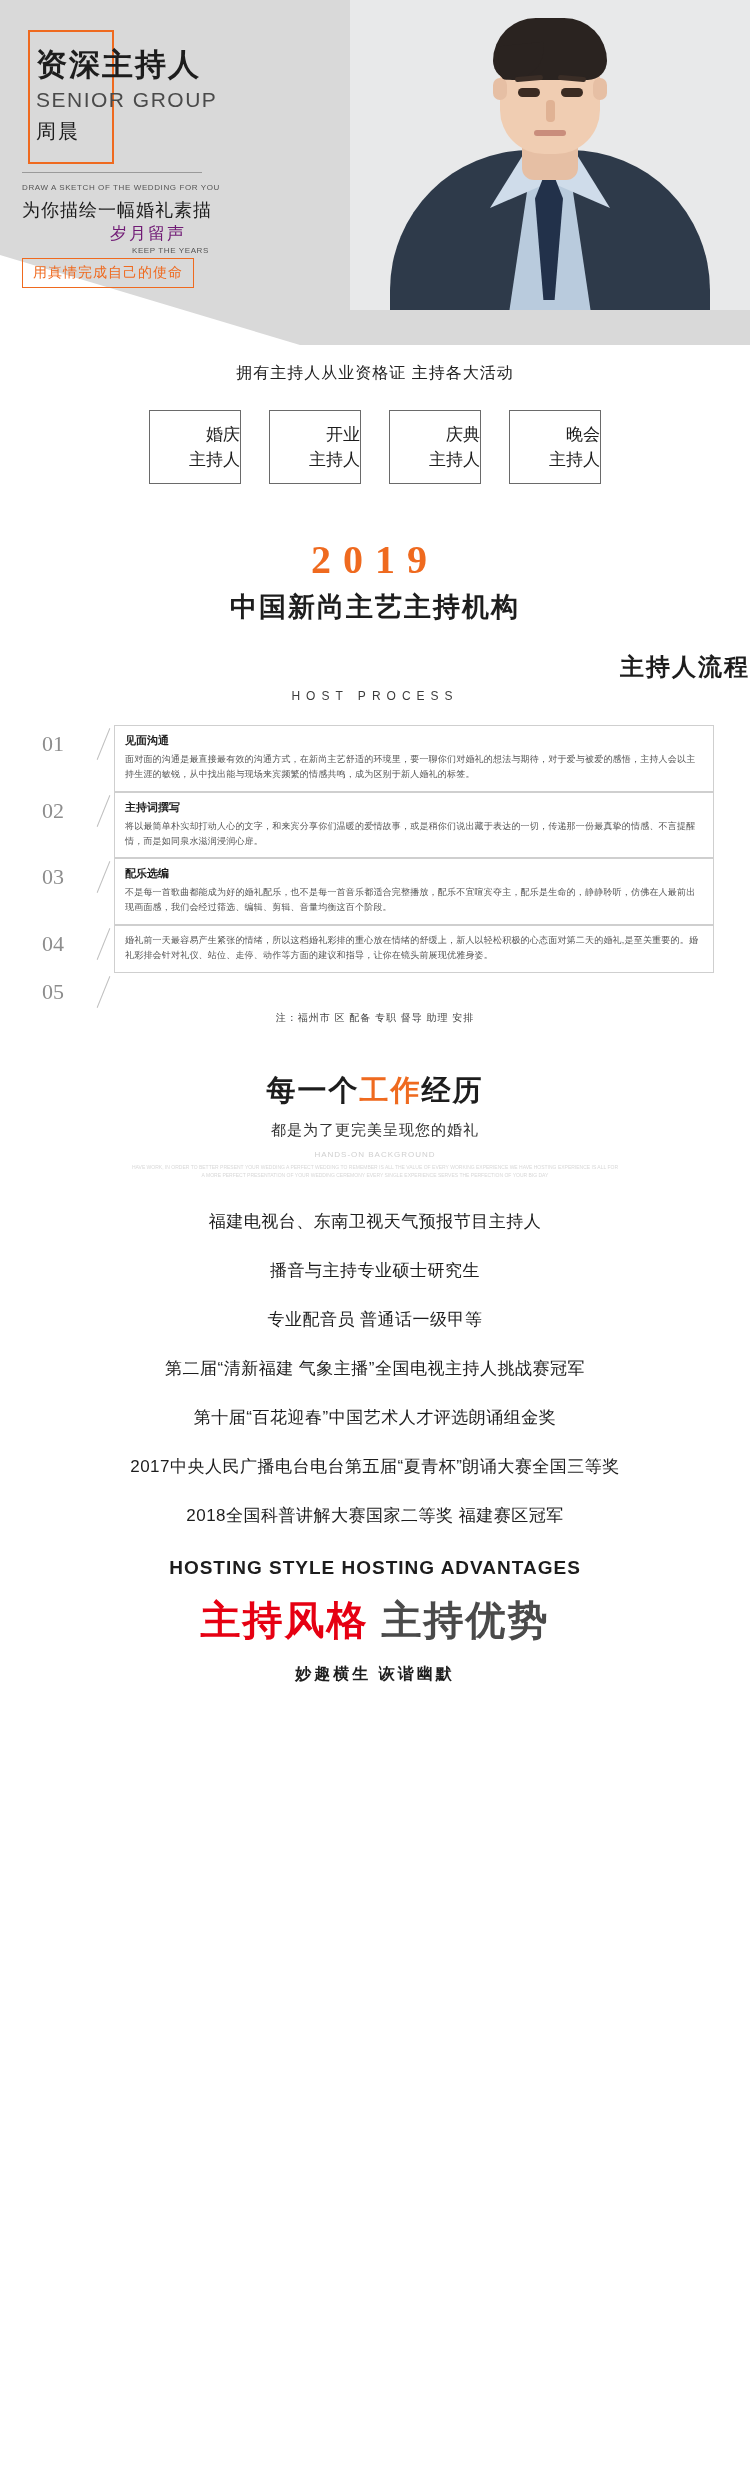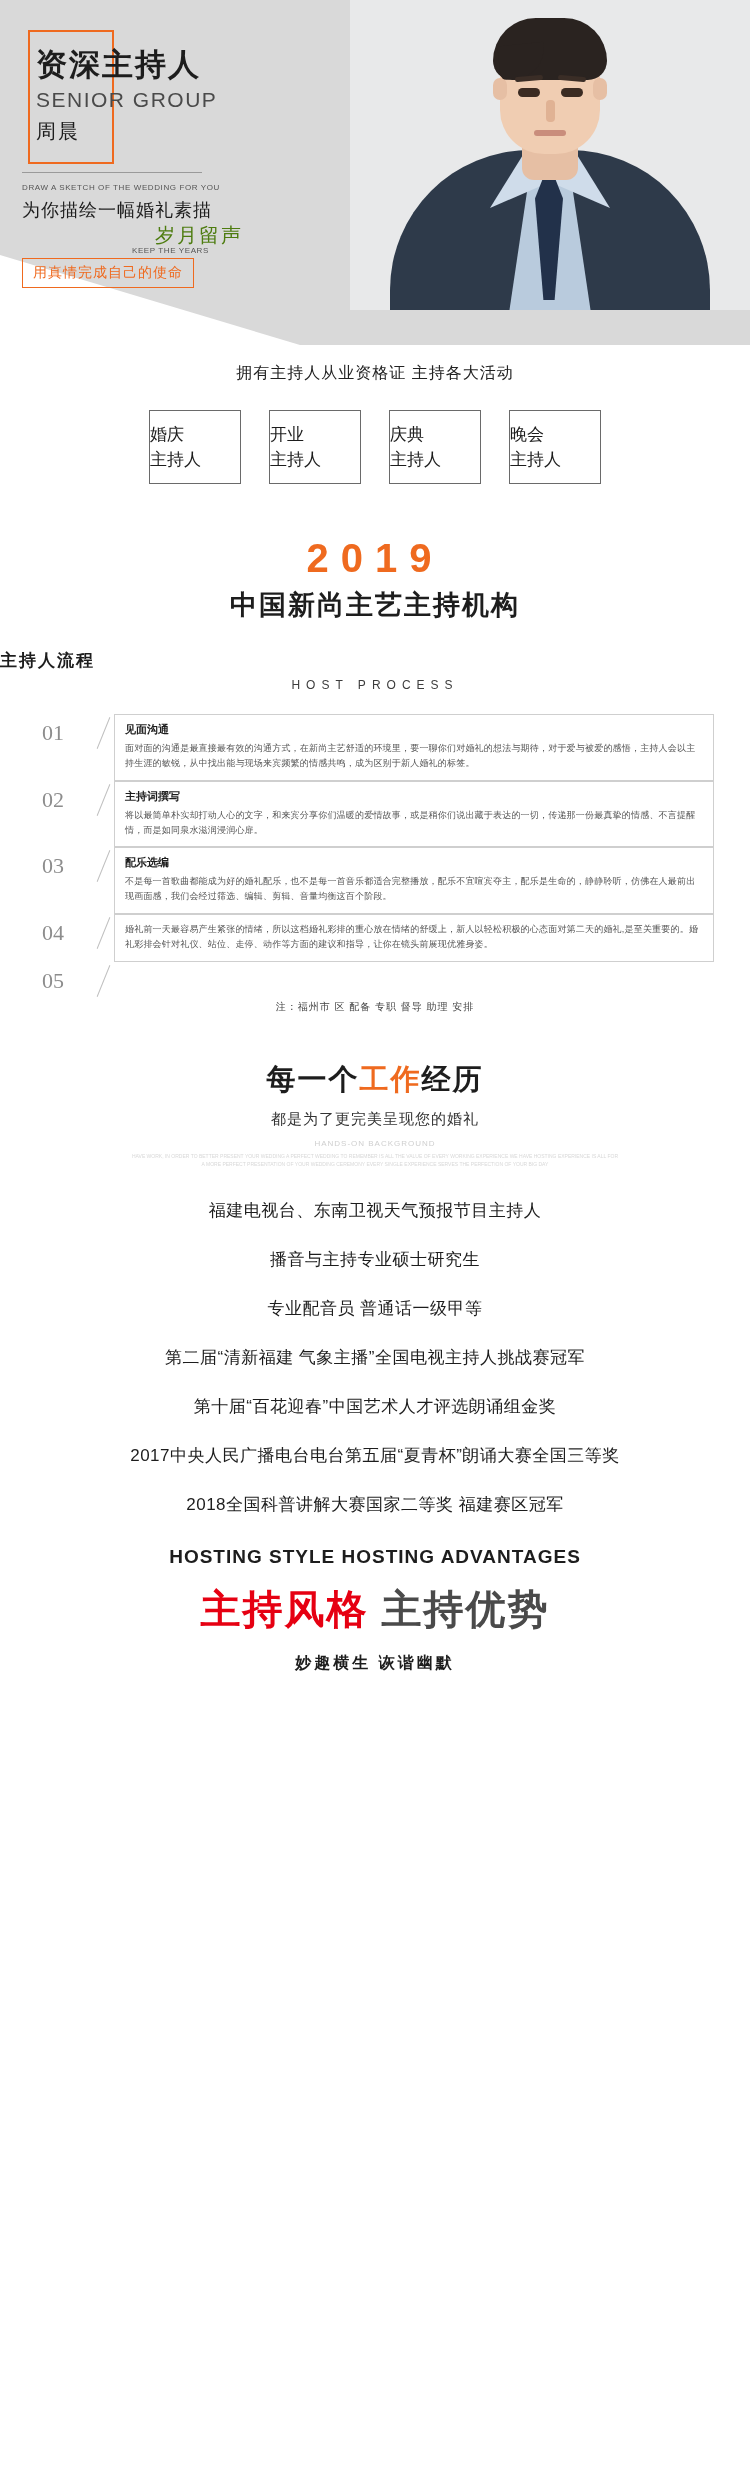--- a/index.html
+++ b/index.html
@@ -101,21 +101,21 @@
   .hero-rule{
     position:absolute;left:22px;top:172px;width:180px;height:1px;background:#9a9a9a;
   }
   .hero-en-small{
     position:absolute;left:22px;top:183px;font-size:8px;letter-spacing:.6px;color:#555;
   }
   .hero-line1{
     position:absolute;left:22px;top:198px;font-size:18px;letter-spacing:1px;color:#1d1d1d;
   }
   .hero-line2{
-    position:absolute;left:110px;top:222px;font-size:20px;letter-spacing:2px;color:#4d7c0f;margin-left:45px;
+    position:absolute;left:110px;top:222px;font-size:17px;letter-spacing:2px;color:#701a75;
   }
   .hero-en-small2{
     position:absolute;left:132px;top:246px;font-size:8px;letter-spacing:.6px;color:#555;
   }
   .hero-tag{
     position:absolute;left:22px;top:258px;
     border:1px solid #ef6a1f;color:#ef6a1f;
     font-size:14px;padding:5px 10px;letter-spacing:1px;
   }
 
@@ -124,35 +124,35 @@
     text-align:center;font-size:16px;color:#222;letter-spacing:1px;
     padding-top:18px;
   }
 
   
   .roles{
     display:flex;justify-content:center;gap:28px;margin-top:26px;
   }
   .role-box{
     width:90px;height:72px;border:1px solid #6a6a6a;
-    display:flex;flex-direction:column;align-items:flex-start;justify-content:center;
+    display:flex;flex-direction:column;align-items:flex-end;justify-content:center;
     font-size:17px;line-height:1.5;color:#1d1d1d;
   }
 
   
   .year{
     text-align:center;margin-top:52px;
     color:#ef6a1f;font-size:40px;letter-spacing:12px;font-weight:bold;
-    font-family:Liberation Sans, sans-serif;
+    font-family:Liberation Serif, serif;
   }
   .org{
     text-align:center;margin-top:6px;font-size:27px;letter-spacing:2px;color:#1d1d1d;font-weight:bold;
   }
   .proc-title{
-    text-align:left;margin-top:26px;font-size:17px;letter-spacing:2px;color:#1d1d1d;font-weight:bold;
+    text-align:right;margin-top:26px;font-size:24px;letter-spacing:2px;color:#1d1d1d;font-weight:bold;
   }
   .proc-en{
     text-align:center;margin-top:6px;font-size:12px;letter-spacing:6px;color:#3c3c3c;
   }
 
   
   .proc-list{margin-top:22px;padding:0 36px;}
   .proc-item{
     display:flex;align-items:flex-start;
   }

